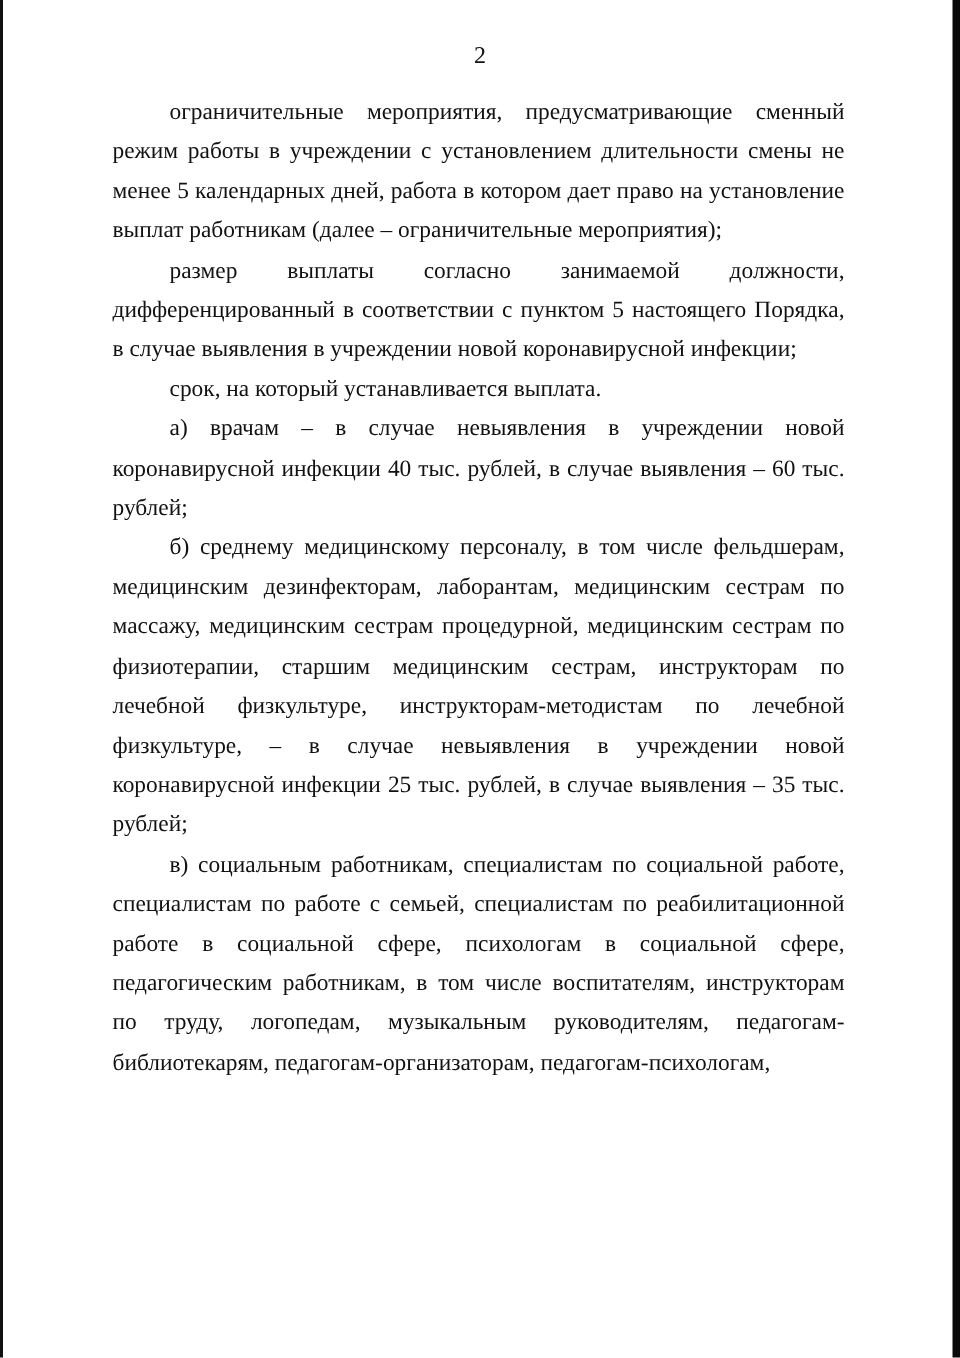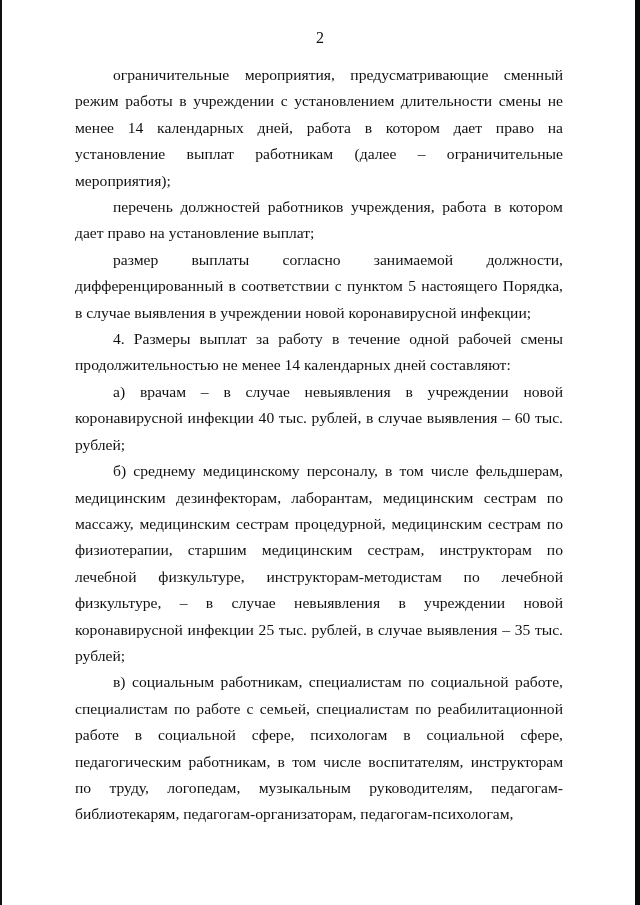--- a/index.html
+++ b/index.html
@@ -32,20 +32,19 @@
 </style>
 </head>
 <body>
 
 <div class="border-left"></div>
 <div class="border-right"></div>
 
 <div class="page-number">2</div>
 
 <div class="content">
-  <p>ограничительные мероприятия, предусматривающие сменный режим работы в учреждении с установлением длительности смены не менее 14 календарных дней, работа в котором дает право на установление выплат работникам (далее – ограничительные мероприятия);</p>
-  <p>перечень должностей работников учреждения, работа в котором дает право на установление выплат;</p>
+  <p>ограничительные мероприятия, предусматривающие сменный режим работы в учреждении с установлением длительности смены не менее 5 календарных дней, работа в котором дает право на установление выплат работникам (далее – ограничительные мероприятия);</p>
   <p>размер выплаты согласно занимаемой должности, дифференцированный в соответствии с пунктом 5 настоящего Порядка, в случае выявления в учреждении новой коронавирусной инфекции;</p>
-  <p>4. Размеры выплат за работу в течение одной рабочей смены продолжительностью не менее 14 календарных дней составляют:</p>
+  <p>срок, на который устанавливается выплата.</p>
   <p>а) врачам – в случае невыявления в учреждении новой коронавирусной инфекции 40 тыс. рублей, в случае выявления – 60 тыс. рублей;</p>
   <p>б) среднему медицинскому персоналу, в том числе фельдшерам, медицинским дезинфекторам, лаборантам, медицинским сестрам по массажу, медицинским сестрам процедурной, медицинским сестрам по физиотерапии, старшим медицинским сестрам, инструкторам по лечебной физкультуре, инструкторам-методистам по лечебной физкультуре, – в случае невыявления в учреждении новой коронавирусной инфекции 25 тыс. рублей, в случае выявления – 35 тыс. рублей;</p>
   <p>в) социальным работникам, специалистам по социальной работе, специалистам по работе с семьей,  специалистам по реабилитационной работе в социальной сфере, психологам в социальной сфере, педагогическим работникам, в том числе воспитателям, инструкторам по труду, логопедам, музыкальным руководителям, педагогам-библиотекарям, педагогам-организаторам, педагогам-психологам,</p>
 </div>
 
 </body></html>

